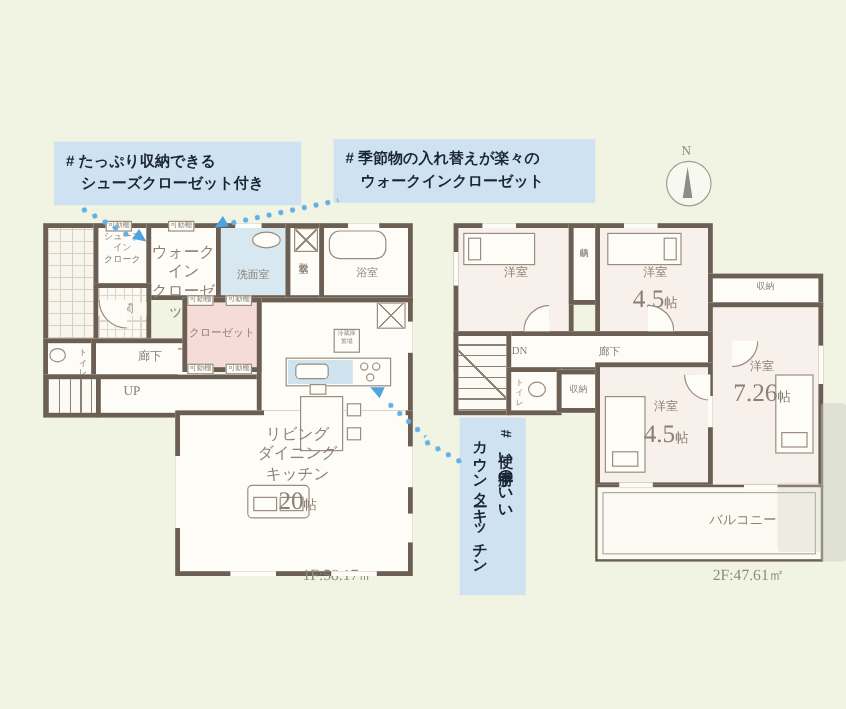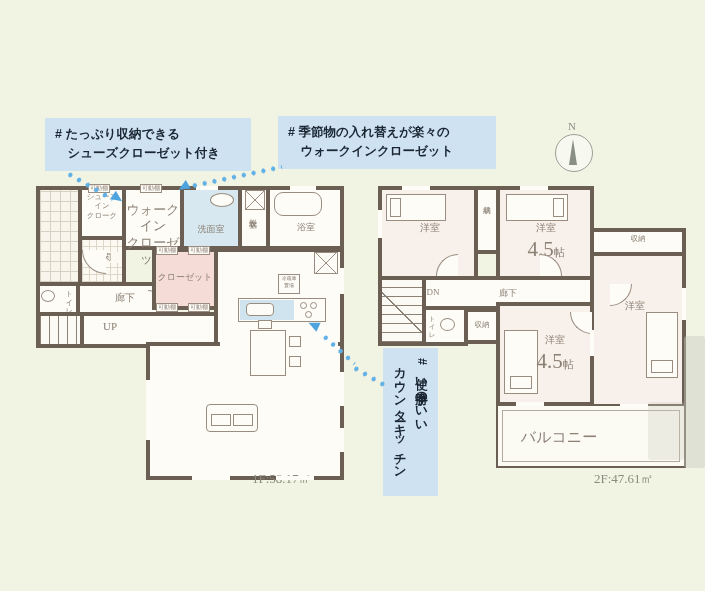--- a/index.html
+++ b/index.html
@@ -164,20 +164,24 @@
 
   <div class="furn" style="left:250px;top:330px;width:36px;height:46px;z-index:5;"></div>
   <div class="furn" style="left:289px;top:336px;width:12px;height:11px;z-index:5;"></div>
   <div class="furn" style="left:289px;top:356px;width:12px;height:11px;z-index:5;"></div>
   <div class="furn" style="left:258px;top:320px;width:14px;height:9px;z-index:5;"></div>
 
   <div class="furn" style="left:206px;top:404px;width:52px;height:28px;border-radius:4px;"></div>
   <div class="furn" style="left:211px;top:414px;width:20px;height:12px;"></div>
   <div class="furn" style="left:233px;top:414px;width:20px;height:12px;"></div>
 
+  <div class="rlabel" style="left:186px;top:354px;width:124px;font-size:13px;z-index:6;">リビング
+ダイニング
+キッチン</div>
+  <div class="rlabel" style="left:186px;top:404px;width:124px;z-index:6;"><span class="num">20</span><span class="jo">帖</span></div>
 
   <div class="window" style="left:196px;top:186px;width:22px;height:4px;"></div>
   <div class="window" style="left:290px;top:186px;width:26px;height:4px;"></div>
   <div class="window" style="left:340px;top:268px;width:4px;height:26px;"></div>
   <div class="window" style="left:340px;top:372px;width:4px;height:34px;"></div>
   <div class="window" style="left:340px;top:428px;width:4px;height:24px;"></div>
   <div class="window" style="left:192px;top:476px;width:38px;height:4px;"></div>
   <div class="window" style="left:276px;top:476px;width:38px;height:4px;"></div>
   <div class="window" style="left:146px;top:380px;width:4px;height:60px;"></div>
 
@@ -200,20 +204,21 @@
   <div class="furn" style="left:553px;top:198px;width:11px;height:19px;"></div>
   <div class="rlabel" style="left:506px;top:222px;width:80px;font-size:10px;">洋室</div>
   <div class="rlabel" style="left:502px;top:236px;width:88px;"><span class="num">4.5</span><span class="jo">帖</span></div>
 
   <div class="room" style="left:590px;top:228px;width:96px;height:28px;"></div>
   <div class="rlabel" style="left:600px;top:234px;width:76px;font-size:7.5px;">収納</div>
   <div class="room tint-pink" style="left:590px;top:252px;width:96px;height:156px;"></div>
   <div class="furn" style="left:646px;top:312px;width:32px;height:66px;"></div>
   <div class="furn" style="left:651px;top:360px;width:22px;height:13px;"></div>
   <div class="rlabel" style="left:600px;top:300px;width:70px;font-size:10px;">洋室</div>
+  <div class="rlabel" style="left:594px;top:314px;width:82px;"><span class="num">7.26</span><span class="jo">帖</span></div>
 
   <div class="room" style="left:378px;top:276px;width:216px;height:34px;"></div>
   <div class="rlabel" style="left:416px;top:287px;width:34px;font-size:9px;">DN</div>
   <div class="rlabel" style="left:486px;top:288px;width:44px;font-size:9px;">廊下</div>
 
   <div class="room stairs2" style="left:378px;top:276px;width:48px;height:70px;"></div>
 
   <div class="room" style="left:422px;top:306px;width:46px;height:40px;"></div>
   <div class="rlabel vert" style="left:428px;top:311px;font-size:6.5px;">トイレ</div>
   <div class="furn" style="left:440px;top:318px;width:15px;height:13px;border-radius:50%;"></div>
@@ -222,21 +227,21 @@
   <div class="rlabel" style="left:466px;top:320px;width:32px;font-size:7.5px;">収納</div>
 
   <div class="room tint-pink" style="left:496px;top:302px;width:98px;height:104px;"></div>
   <div class="furn" style="left:504px;top:330px;width:34px;height:64px;"></div>
   <div class="furn" style="left:510px;top:376px;width:22px;height:13px;"></div>
   <div class="rlabel" style="left:520px;top:334px;width:70px;font-size:10px;">洋室</div>
   <div class="rlabel" style="left:516px;top:348px;width:78px;"><span class="num">4.5</span><span class="jo">帖</span></div>
 
   <div style="position:absolute;left:496px;top:404px;width:190px;height:64px;box-sizing:border-box;border:2px solid #6b5e53;background:#fbfaf3;"></div>
   <div style="position:absolute;left:502px;top:410px;width:178px;height:52px;box-sizing:border-box;border:1px solid #b4aa9c;"></div>
-  <div class="rlabel" style="left:514px;top:428px;width:90px;font-size:15px;">バルコニー</div>
+  <div class="rlabel" style="left:574px;top:428px;width:90px;font-size:11px;">バルコニー</div>
 
   <div class="window" style="left:402px;top:186px;width:28px;height:4px;"></div>
   <div class="window" style="left:520px;top:186px;width:28px;height:4px;"></div>
   <div class="window" style="left:378px;top:210px;width:4px;height:28px;"></div>
   <div class="window" style="left:682px;top:288px;width:4px;height:32px;"></div>
   <div class="window" style="left:590px;top:330px;width:4px;height:26px;"></div>
   <div class="window" style="left:516px;top:402px;width:28px;height:4px;"></div>
   <div class="window" style="left:620px;top:404px;width:28px;height:4px;"></div>
 
   <div class="arc" style="left:436px;top:254px;width:22px;height:22px;border-radius:100% 0 0 0;border-bottom:none;border-right:none;"></div>

